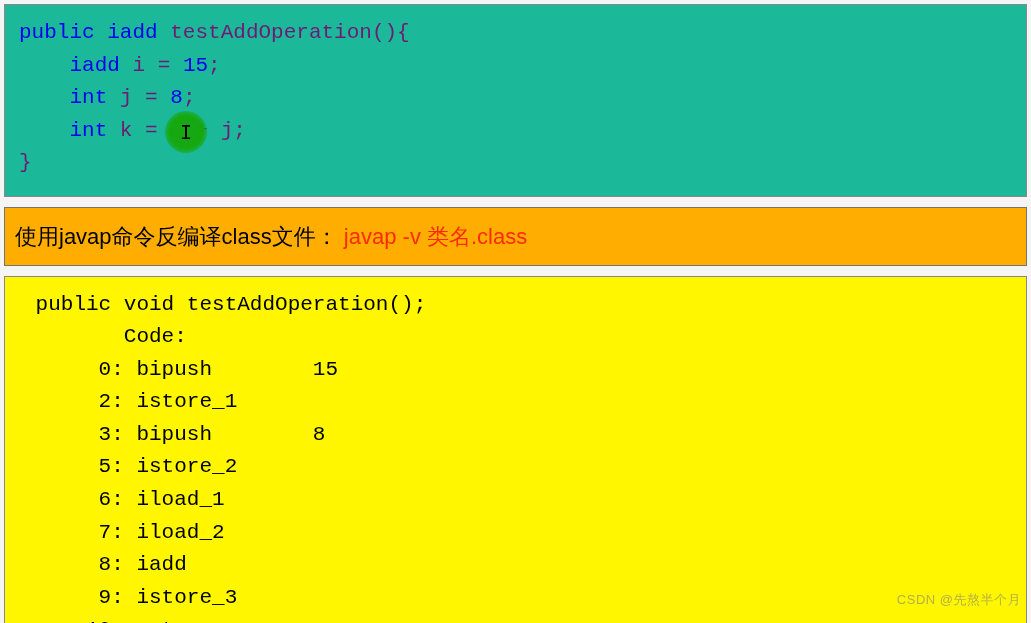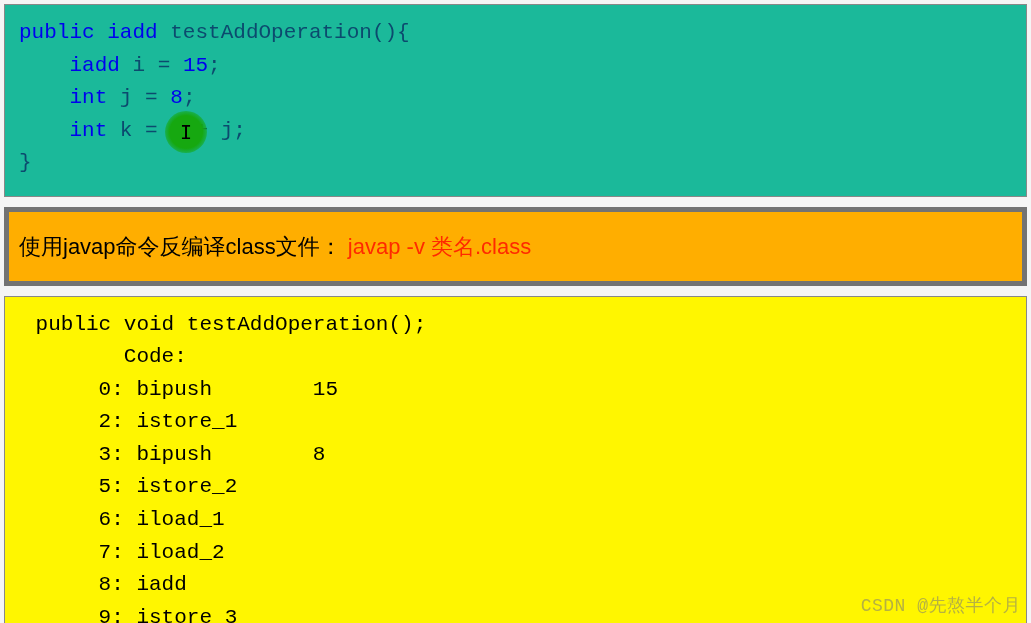--- a/index.html
+++ b/index.html
@@ -23,25 +23,25 @@
     }
     .panel-code pre {
       font-family: "Consolas", "Courier New", monospace;
       font-size: 21px;
       line-height: 1.55;
       white-space: pre;
       color: #000;
     }
     .kw { color: #0000ee; font-weight: normal; }
     .num { color: #0000ee; text-align: right; }
-    .id { color: #0c4a6e; }
+    .id { color: #701a75; }
     .panel-caption {
       background: #ffae00;
-      border: 5px solid #737373;
-      padding: 18px 10px;
+      border: 1px solid #737373;
+      padding: 12px 10px;
       margin-bottom: 10px;
       font-family: "SimSun", "Microsoft YaHei", sans-serif;
       font-size: 22px;
       line-height: 1.5;
     }
     .cap-black { color: #000; }
     .cap-red { color: #ff2a00; }
     .panel-bytecode {
       background: #fff600;
       border: 1px solid #888;
@@ -65,23 +65,23 @@
       display: flex;
       align-items: center;
       justify-content: center;
       color: #000;
       font-family: "Consolas", monospace;
       pointer-events: none;
     }
     .watermark {
       position: fixed;
       right: 10px;
-      bottom: 6px;
-      font-family: Liberation Mono, monospace;
-      font-size: 18px;
+      bottom: 14px;
+      font-family: Liberation Sans, sans-serif;
+      font-size: 13px;
       color: rgba(120,120,120,0.55);
       letter-spacing: 0.5px;
     }
   </style>
 </head>
 <body>
 
 <div class="panel-code">
   <pre id="source-pre"><span class="kw">public</span> <span class="kw">iadd</span> <span class="id">testAddOperation(){</span>
     <span class="kw">iadd</span> <span class="id">i = </span><span class="num">15</span><span class="id">;</span>

